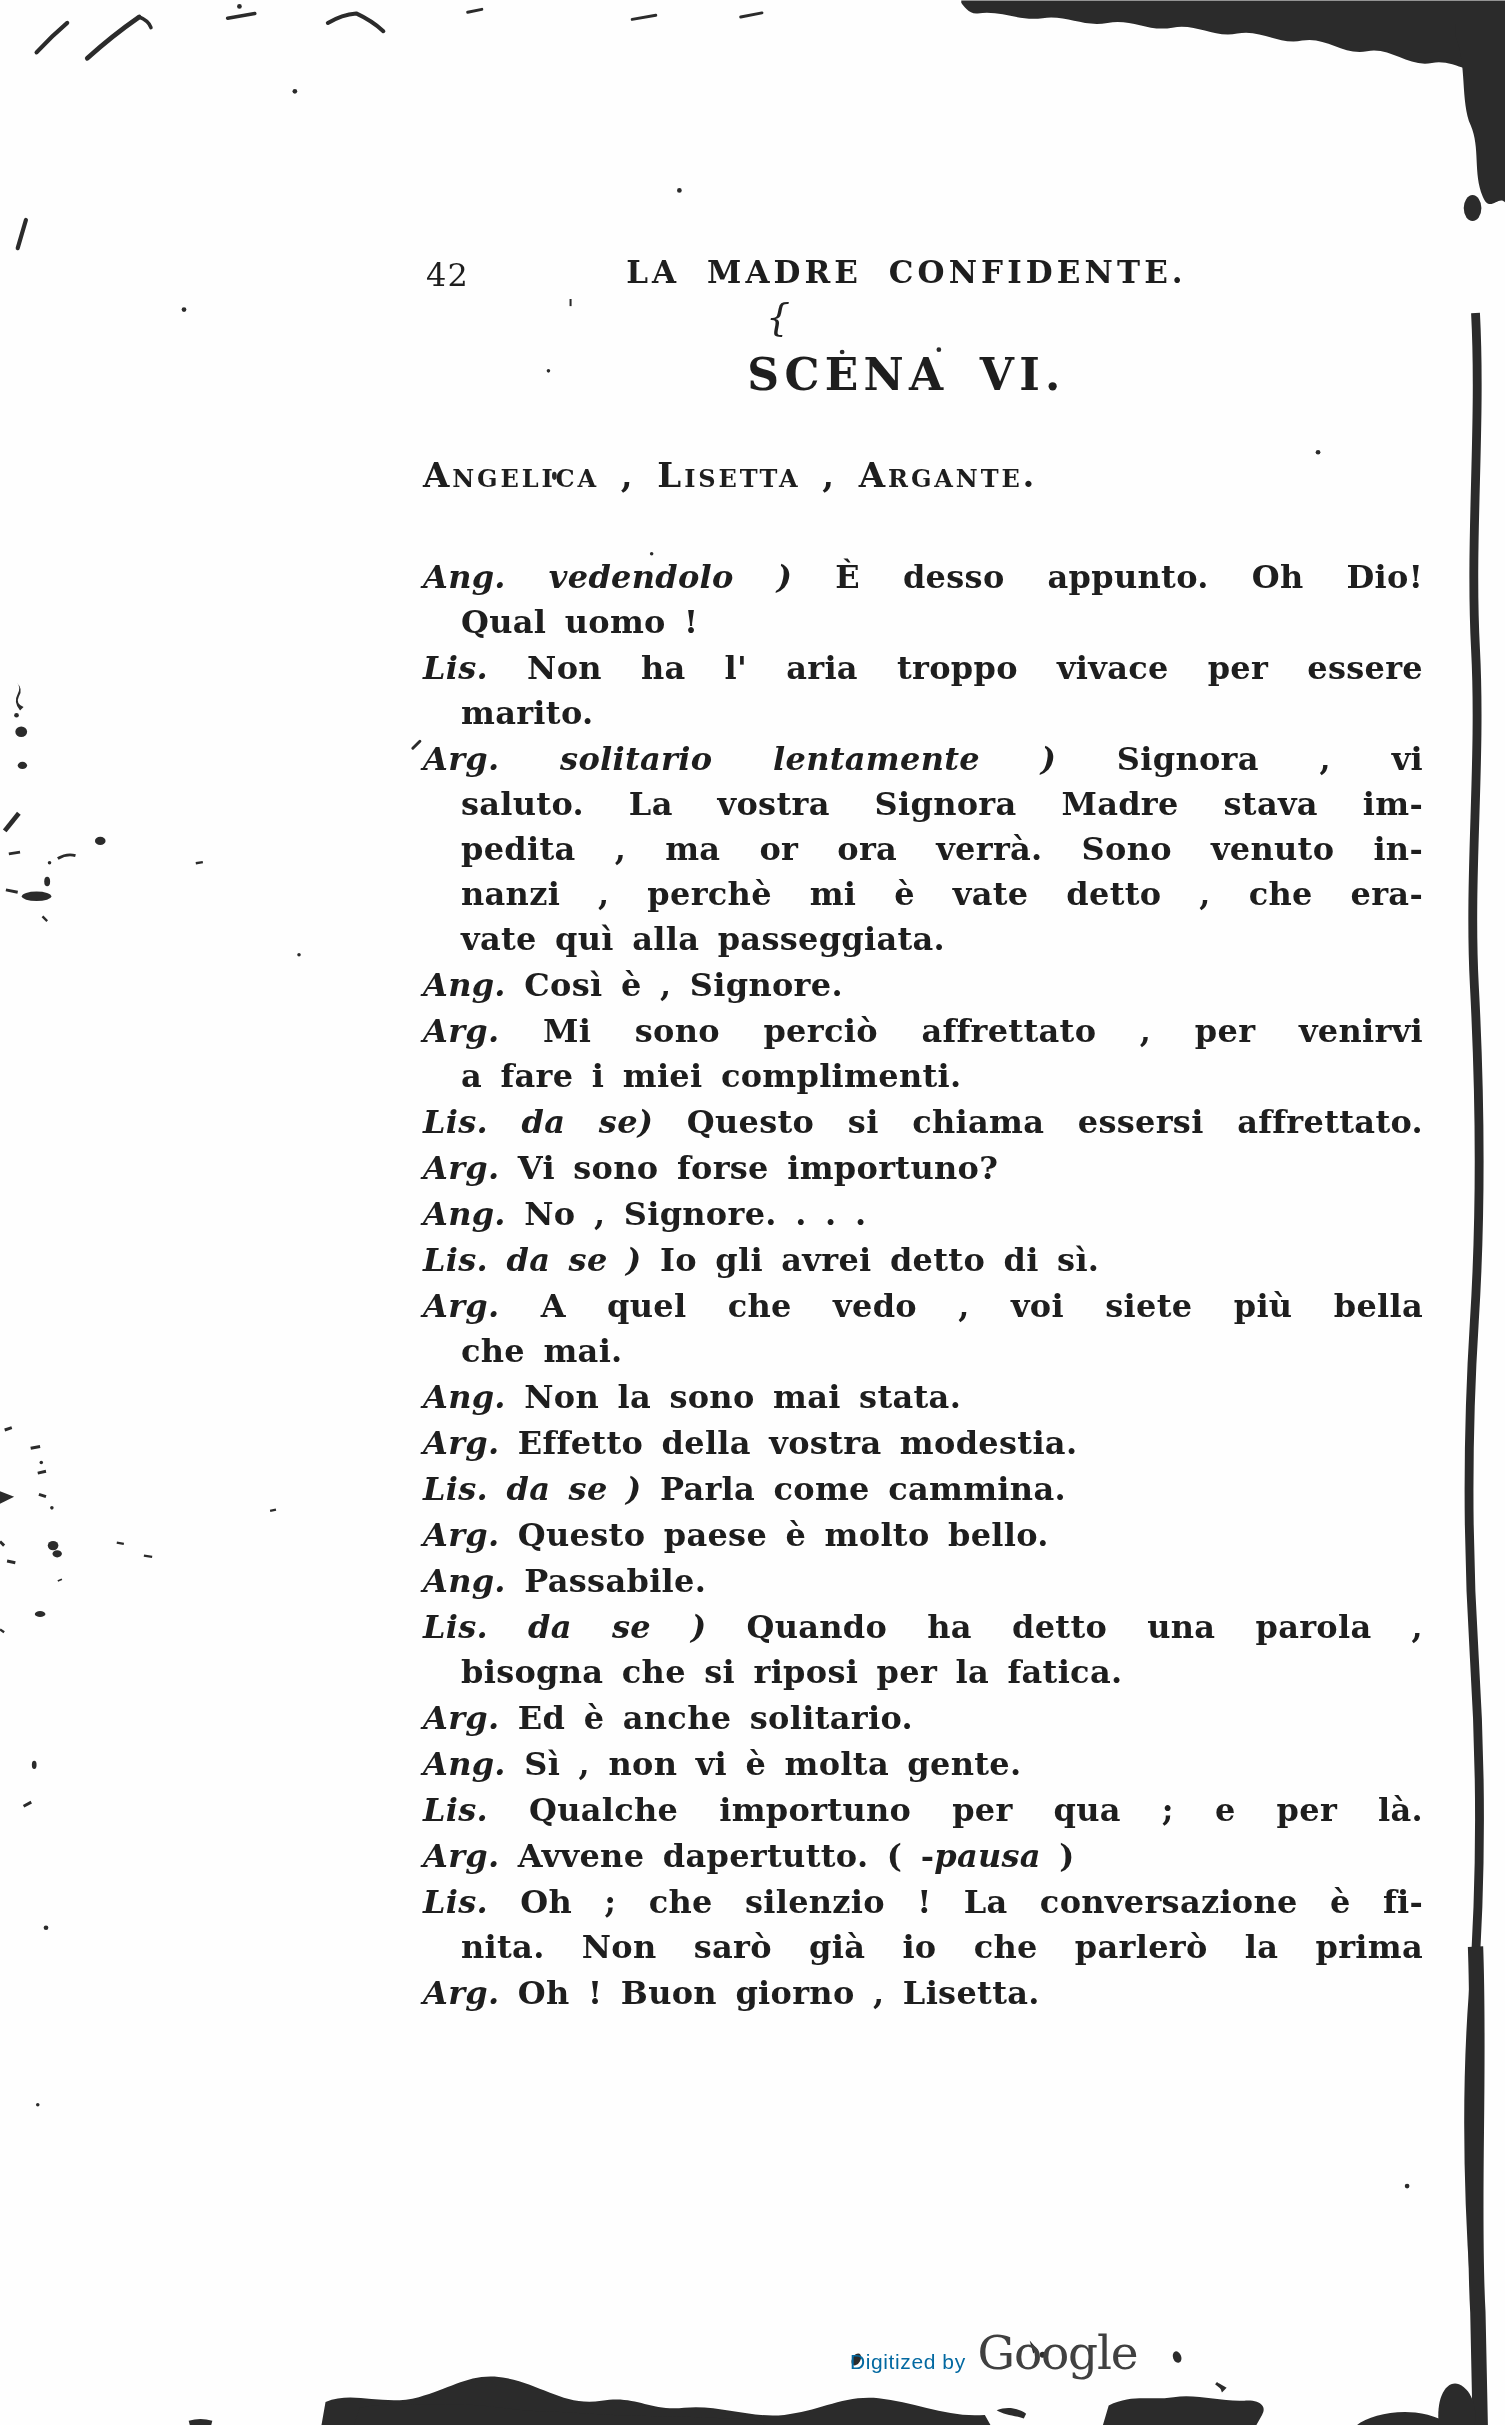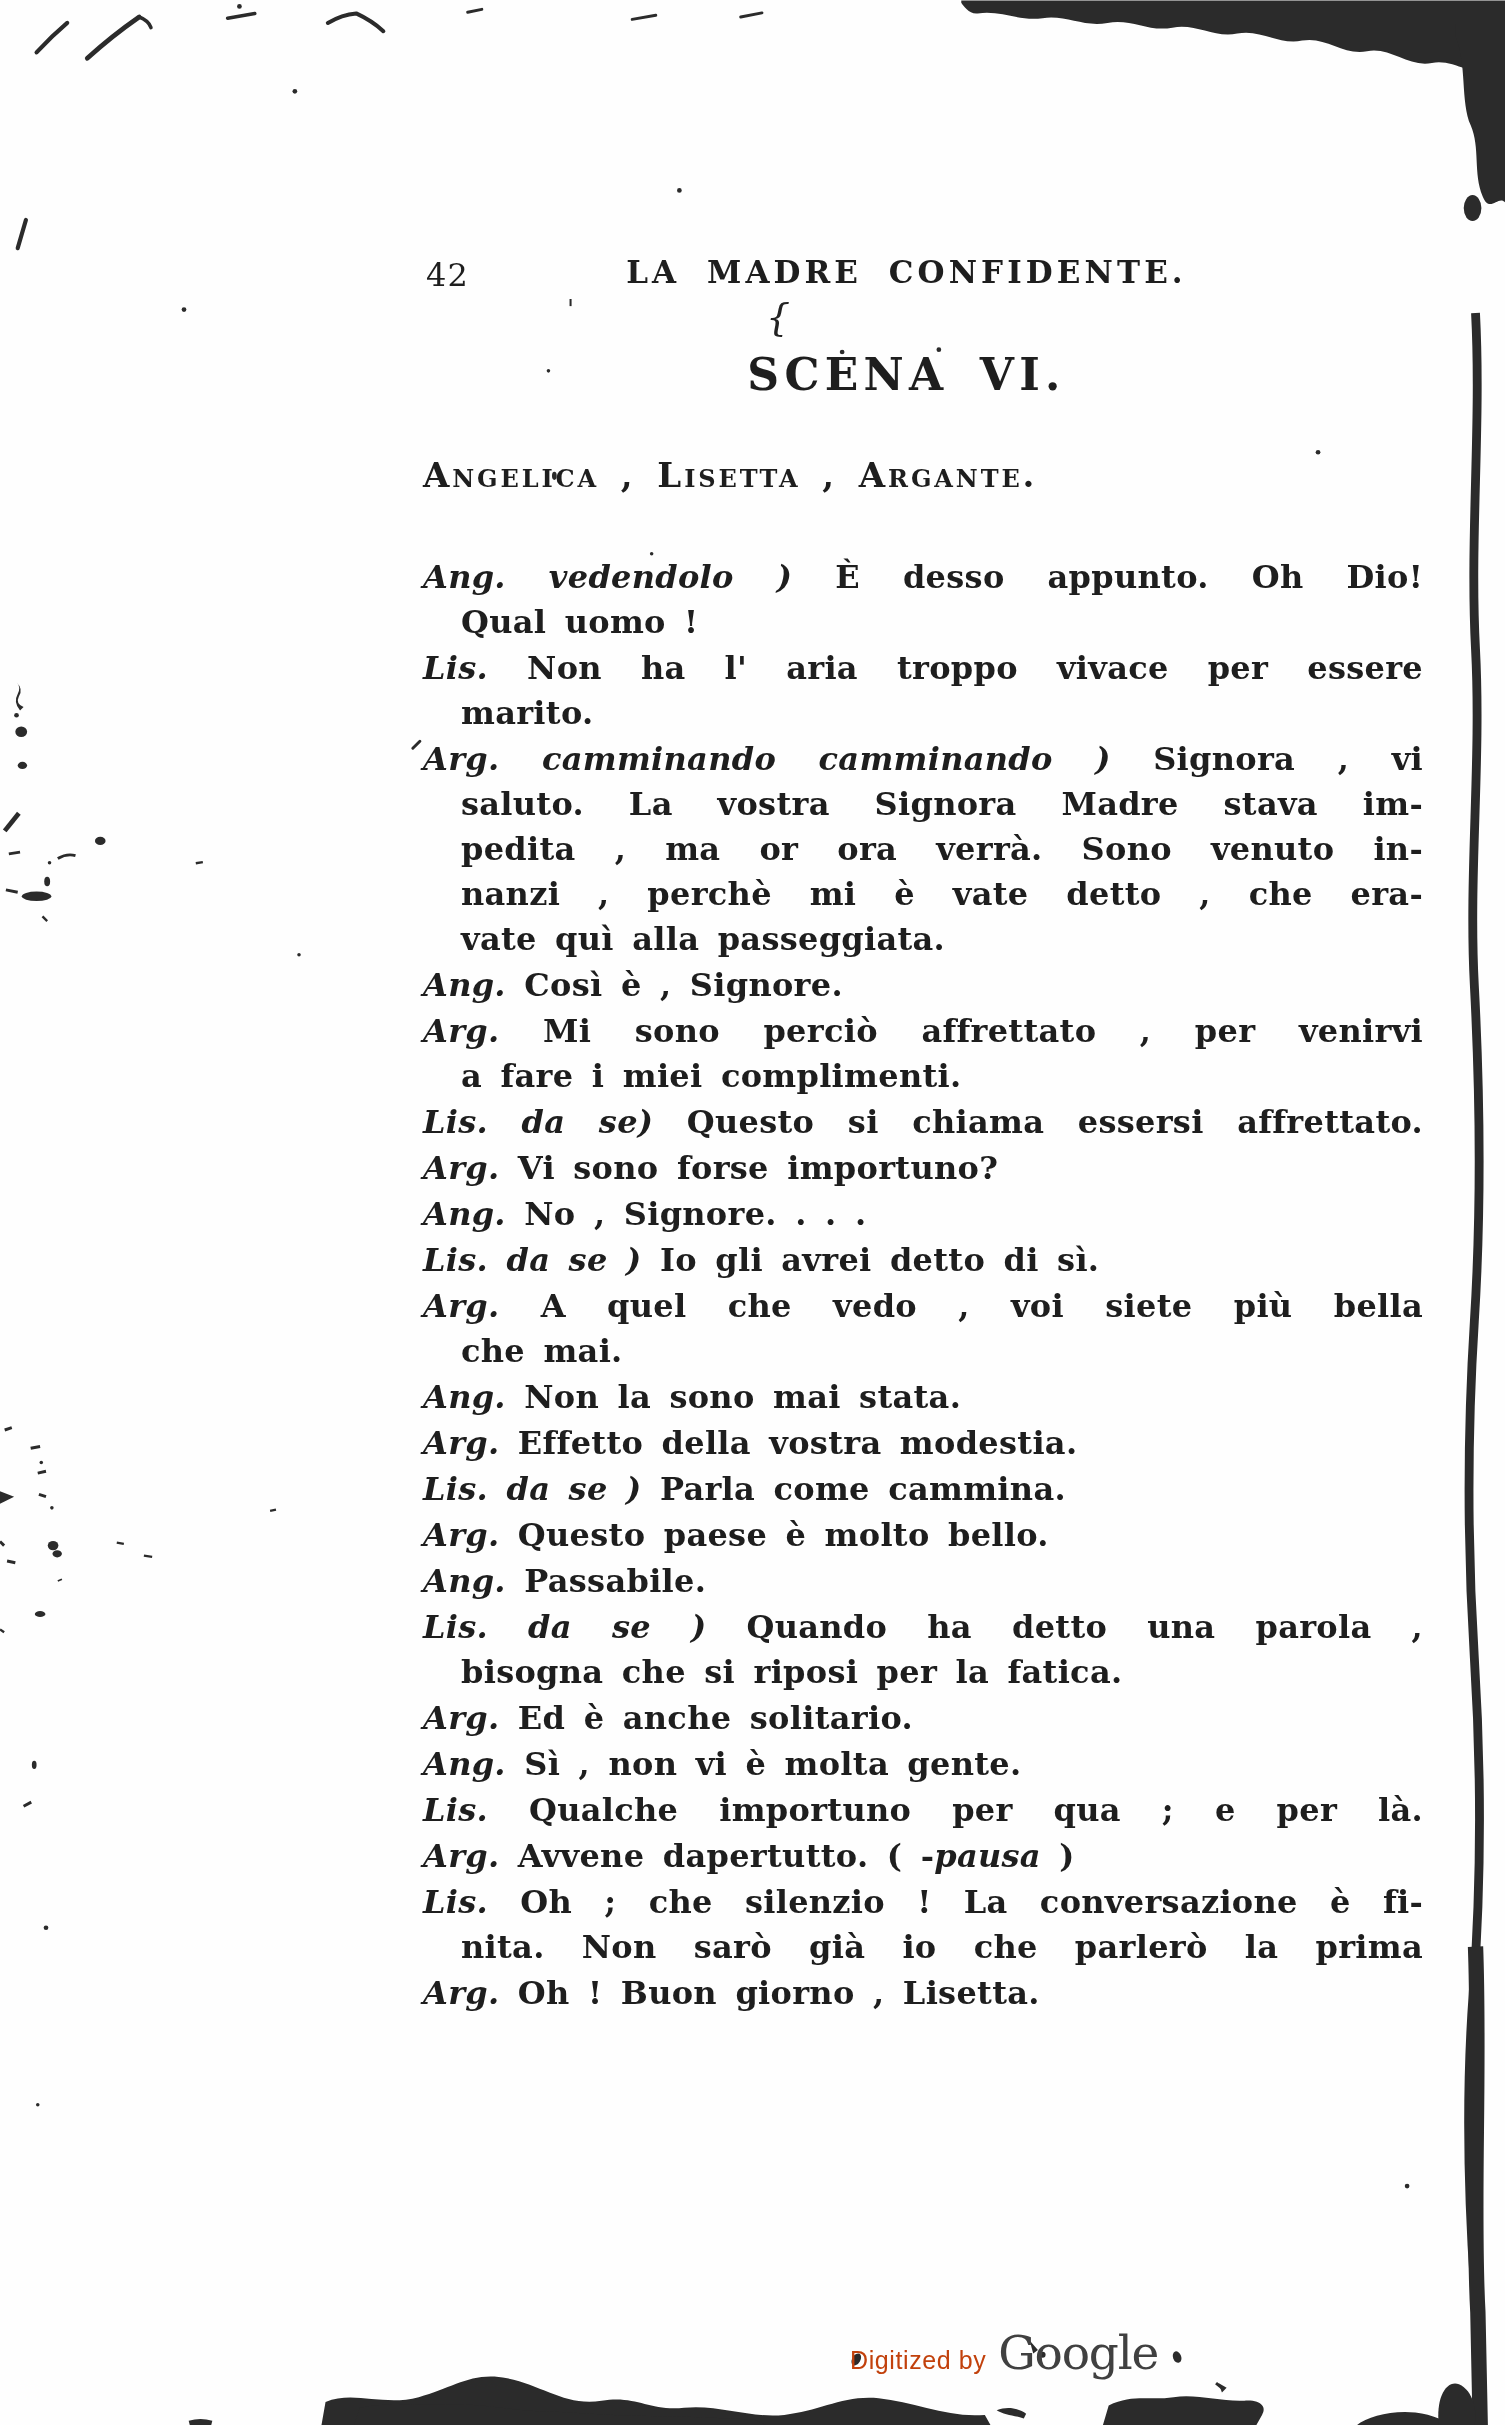--- a/index.html
+++ b/index.html
@@ -26,21 +26,21 @@
   .tl{min-height:45px;line-height:45px;font-size:32px;font-weight:bold;
       word-spacing:7px;letter-spacing:0.3px;}
   .tl.ind{padding-left:38px;}
   .tl.start{margin-top:1px;}
   .tl.just{text-align:justify;text-align-last:justify;}
   .it{font-style:italic;}
   .ro{font-style:normal;}
 
   .watermark{left:850px;top:2325px;display:flex;align-items:baseline;}
   .wm-pre{font-family:"Liberation Sans","DejaVu Sans",sans-serif;
-          font-size:25px;color:#c2410c;letter-spacing:0.6px;}
+          font-size:21px;color:#0369a1;letter-spacing:0.6px;}
   .wm-logo{font-family:"DejaVu Serif",serif;font-size:47px;color:#404040;
            margin-left:11.8px;letter-spacing:-1.2px;}
 </style>
 </head>
 <body>
 
 <div class="page">
 
   <svg class="artifacts" viewBox="0 0 2552 4112" xmlns="http://www.w3.org/2000/svg">
     <g fill="#2b2b2b" stroke="none">
@@ -151,21 +151,21 @@
 
   <h1 class="abs scene">SCENA VI.</h1>
 
   <div class="abs chars">Angelica , Lisetta , Argante.</div>
 
   <main class="abs dialogue">
       <div class="tl start just"><span class="it">Ang. vedendolo )</span><span class="ro"> È desso appunto. Oh Dio!</span></div>
       <div class="tl ind"><span class="ro">Qual uomo !</span></div>
       <div class="tl start just"><span class="it">Lis.</span><span class="ro"> Non ha l' aria troppo vivace per essere</span></div>
       <div class="tl ind"><span class="ro">marito.</span></div>
-      <div class="tl start just"><span class="it">Arg. camminando camminando )</span><span class="ro"> Signora , vi</span></div>
+      <div class="tl start just"><span class="it">Arg. solitario lentamente )</span><span class="ro"> Signora , vi</span></div>
       <div class="tl ind just"><span class="ro">saluto. La vostra Signora Madre stava im-</span></div>
       <div class="tl ind just"><span class="ro">pedita , ma or ora verrà. Sono venuto in-</span></div>
       <div class="tl ind just"><span class="ro">nanzi , perchè mi è vate detto , che era-</span></div>
       <div class="tl ind"><span class="ro">vate quì alla passeggiata.</span></div>
       <div class="tl start"><span class="it">Ang.</span><span class="ro"> Così è , Signore.</span></div>
       <div class="tl start just"><span class="it">Arg.</span><span class="ro"> Mi sono perciò affrettato , per venirvi</span></div>
       <div class="tl ind"><span class="ro">a fare i miei complimenti.</span></div>
       <div class="tl start just"><span class="it">Lis. da se)</span><span class="ro"> Questo si chiama essersi affrettato.</span></div>
       <div class="tl start"><span class="it">Arg.</span><span class="ro"> Vi sono forse importuno?</span></div>
       <div class="tl start"><span class="it">Ang.</span><span class="ro"> No , Signore. . . .</span></div>

